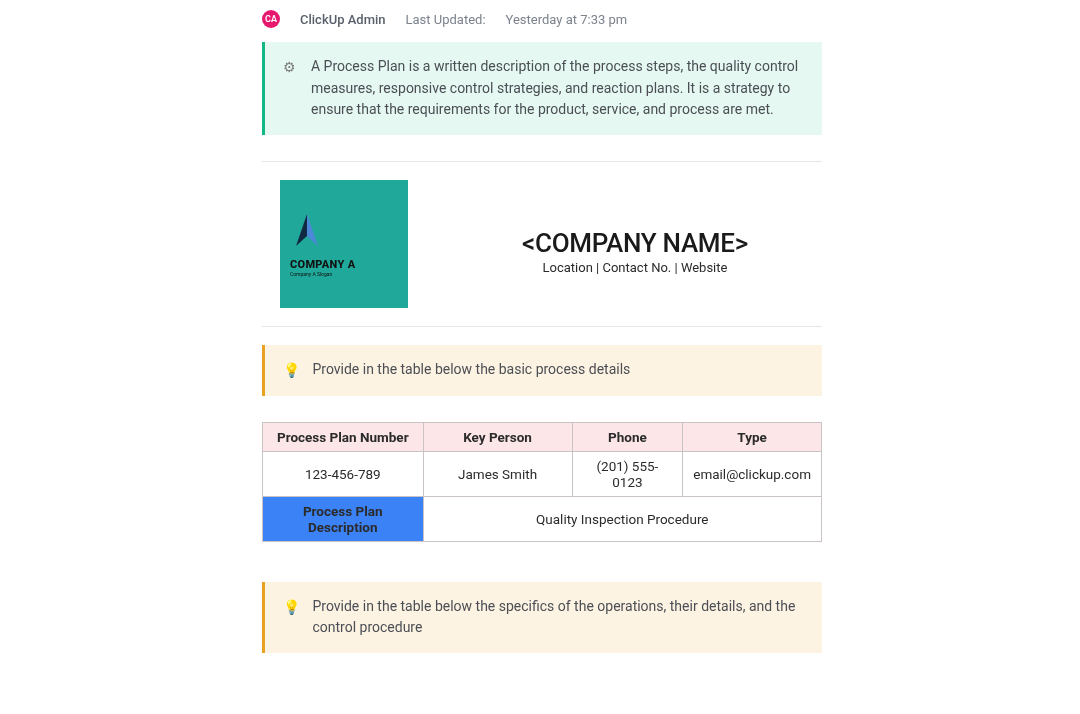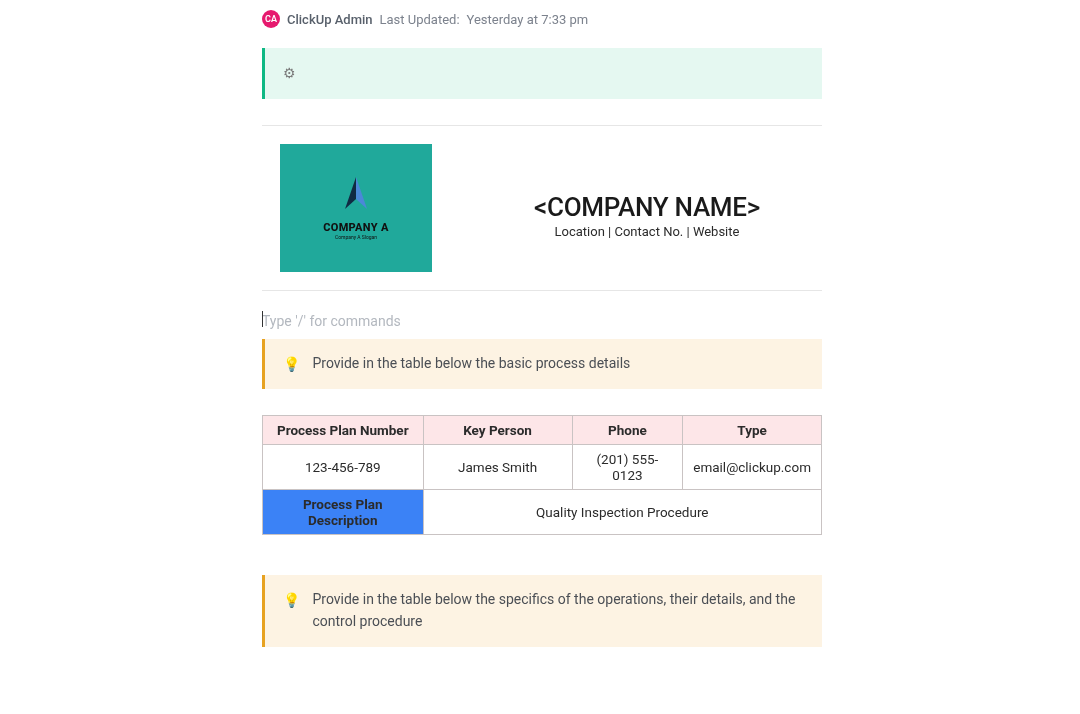--- a/index.html
+++ b/index.html
@@ -20,24 +20,24 @@
   }
   .title {
     font-size: 32px;
     font-weight: 800;
     color: #1a1a1a;
     margin-bottom: 12px;
   }
   .meta-row {
     display: flex;
     align-items: center;
-    gap: 7px;
+    gap: 20px;
     color: #7c828d;
     font-size: 13px;
-    margin-bottom: 20px;
+    margin-bottom: 14px;
   }
   .avatar {
     width: 18px; height: 18px; border-radius: 50%;
     background: #e6196e;
     color: #fff;
     font-size: 9px;
     font-weight: 600;
     display: flex; align-items: center; justify-content: center;
   }
   .author-name { color: #58606b; font-weight: 500; text-align: center; }
@@ -55,23 +55,23 @@
   .callout-yellow { background: #fdf3e3; border-color: #e7a221; color: #4b4f55; }
   .callout-icon { flex: 0 0 16px; font-size: 14px; margin-top: 1px; color: #7a7a7a; }
   .divider { height: 1px; background: #e6e6e6; margin: 8px 0 18px 0; }
   .company-row {
     display: flex;
     align-items: center;
     gap: 40px;
     margin-bottom: 18px;
   }
   .logo-box {
-    width: 152px; height: 128px;
+    width: 128px; height: 128px;
     background: #20a99b;
-    display: flex; flex-direction: column; align-items: center; justify-content: center;
+    display: flex; flex-direction: column; align-items: flex-start; justify-content: center;
     padding: 10px;
     margin-left: 18px;
   }
   .logo-shape {
     position: relative;
     width: 34px; height: 40px;
     margin-bottom: 6px;
   }
   .logo-name { font-size: 11px; font-weight: 800; color: #111; letter-spacing: 0.3px; }
   .logo-slogan { font-size: 5px; color: #111; }
@@ -136,20 +136,21 @@
 
     <div class="meta-row">
       <div class="avatar">CA</div>
       <span class="author-name">ClickUp Admin</span>
       <span>Last Updated:</span>
       <span>Yesterday at 7:33 pm</span>
     </div>
 
     <div class="callout callout-green">
       <span class="callout-icon">⚙</span>
+      <span>A Process Plan is a written description of the process steps, the quality control measures, responsive control strategies, and reaction plans. It is a strategy to ensure that the requirements for the product, service, and process are met.</span>
     </div>
 
     <div class="divider"></div>
 
     <div class="company-row">
       <div class="logo-box">
         <div class="logo-shape">
           <svg viewBox="0 0 34 40" width="34" height="40">
             <polygon points="17,2 6,34 17,24" fill="#102a43"></polygon>
             <polygon points="17,2 28,34 17,24" fill="#4b88d8"></polygon>
@@ -159,21 +160,20 @@
         <div class="logo-slogan">Company A Slogan</div>
       </div>
       <div class="company-title-wrap">
         <div class="company-title">&lt;COMPANY NAME&gt;</div>
         <div class="company-sub">Location | Contact No. | Website</div>
       </div>
     </div>
 
     <div class="divider"></div>
 
-    <div class="slash-input">Type '/' for commands</div>
 
     <div class="callout callout-yellow">
       <span class="callout-icon">💡</span>
       <span>Provide in the table below the basic process details</span>
     </div>
 
     <table class="details">
       <tbody>
           <tr>
         <th style="width:29%">Process Plan Number</th>

